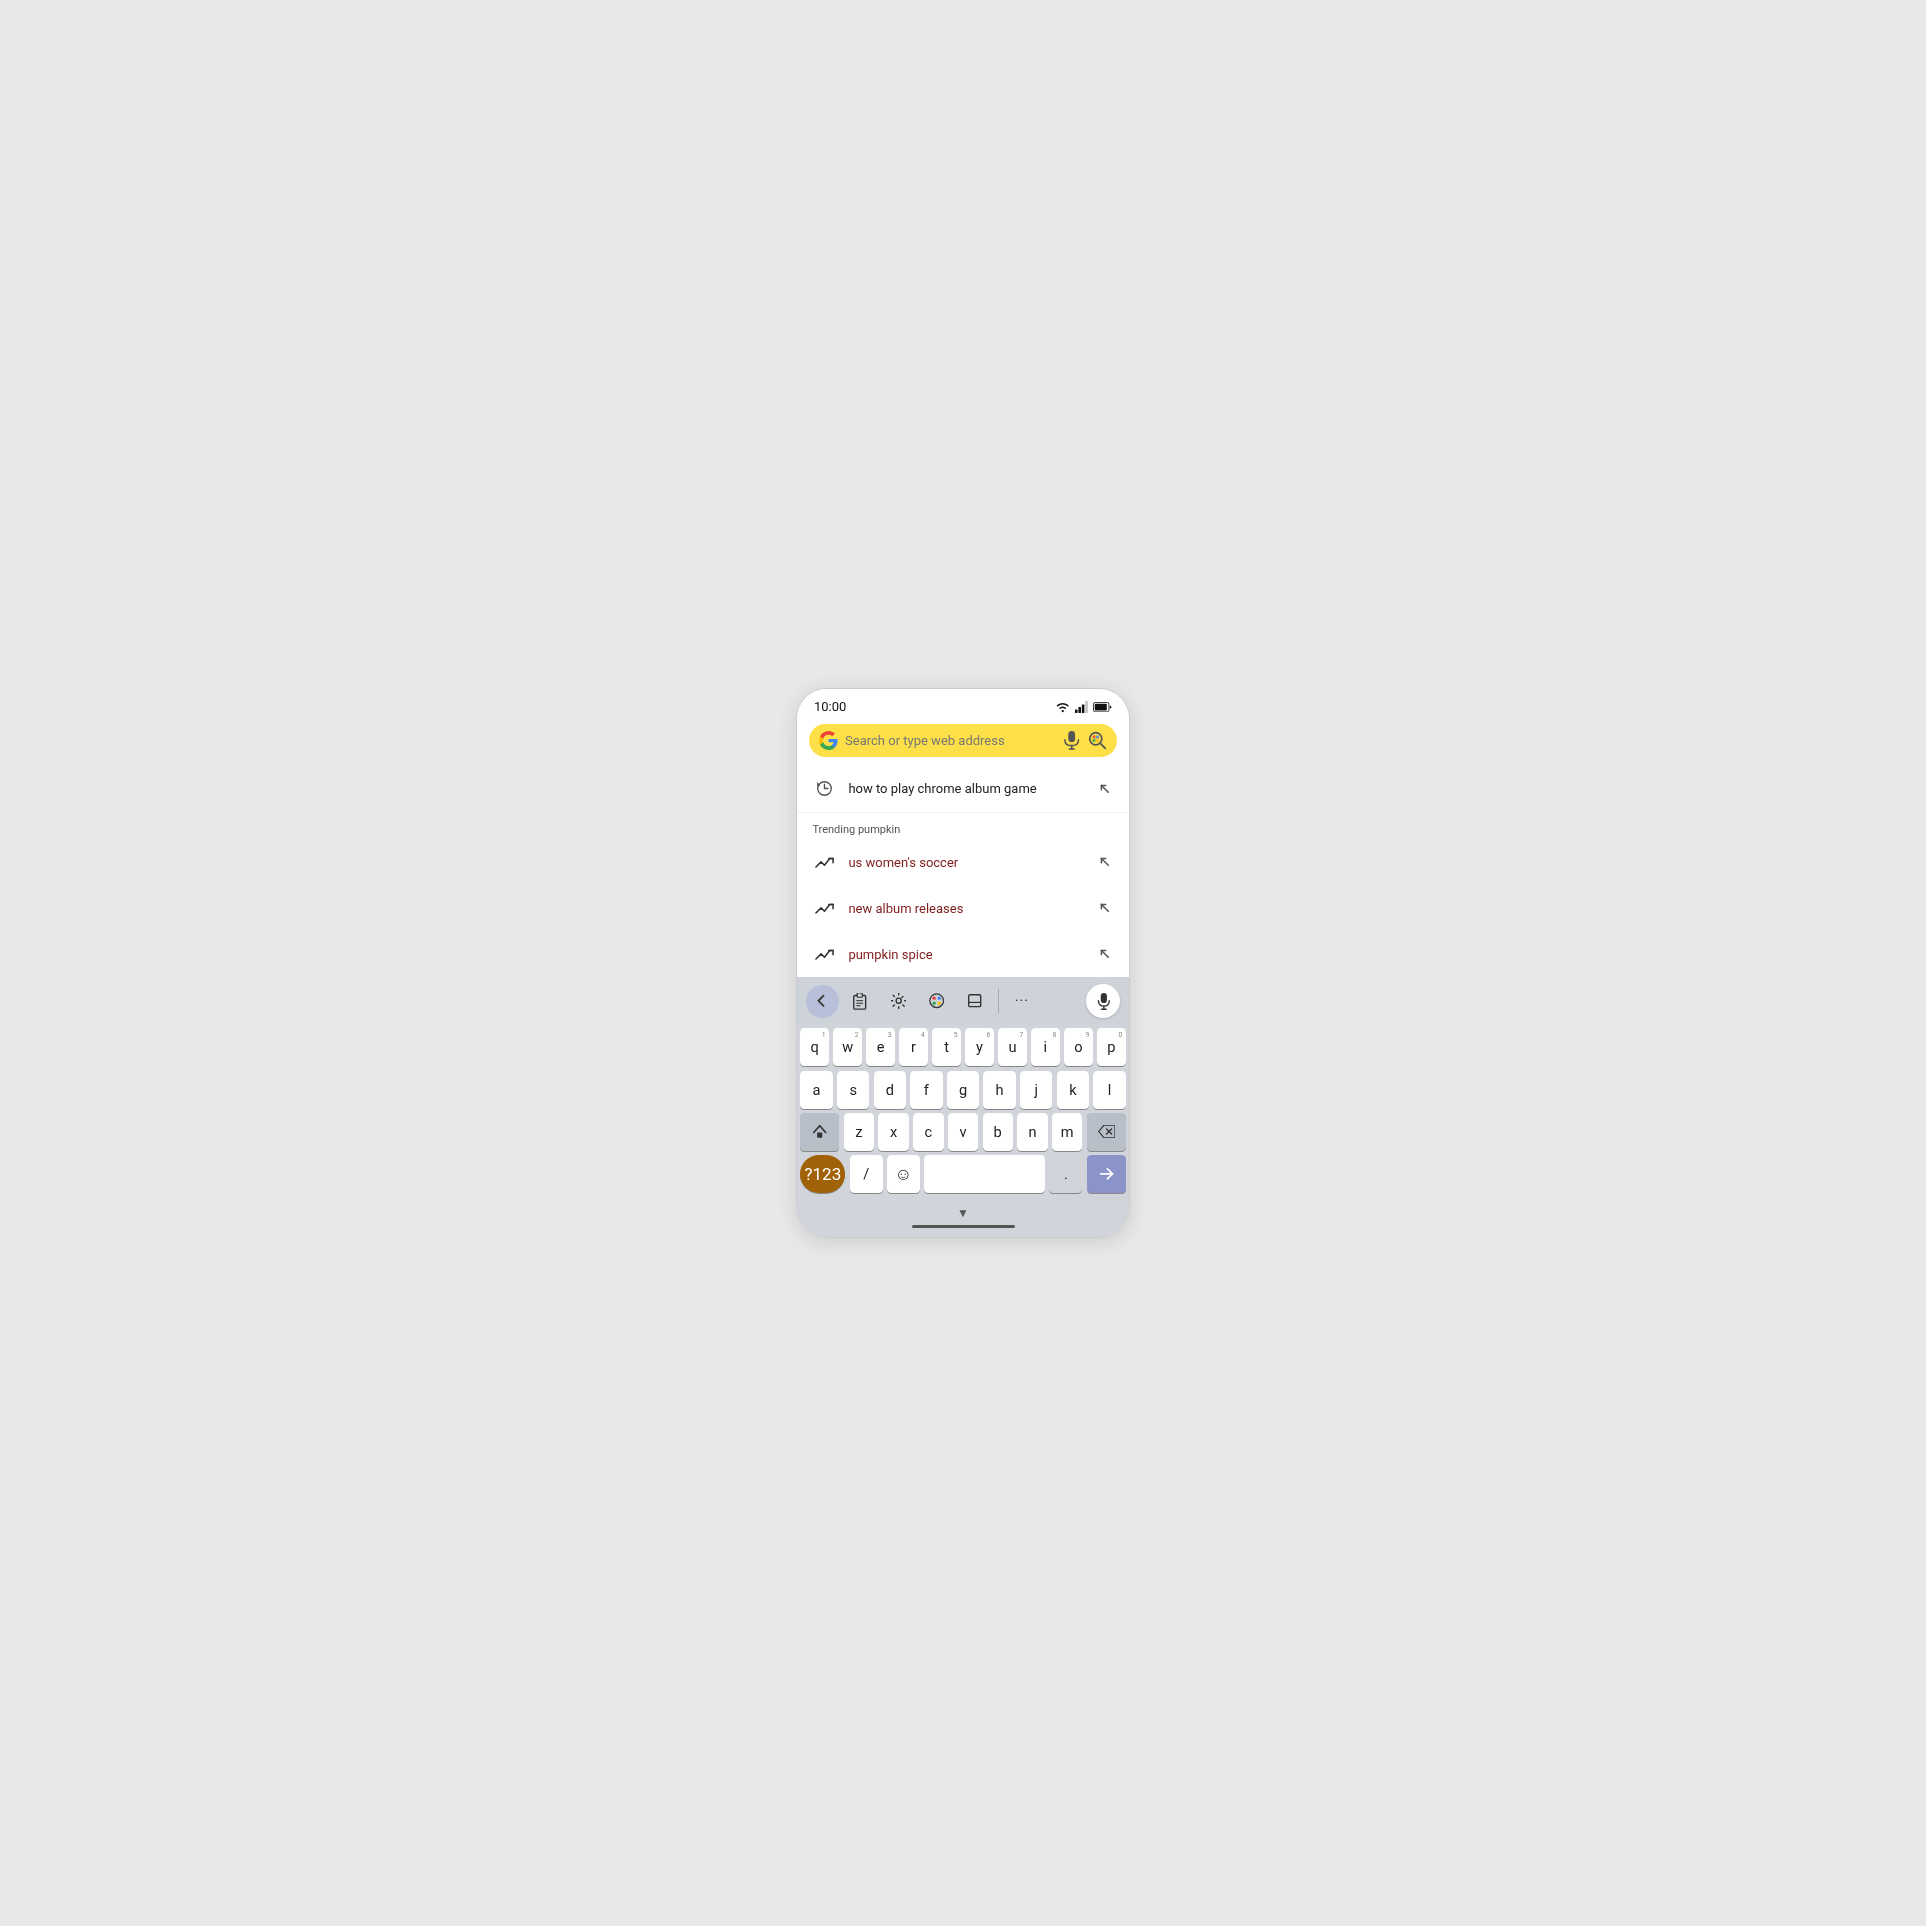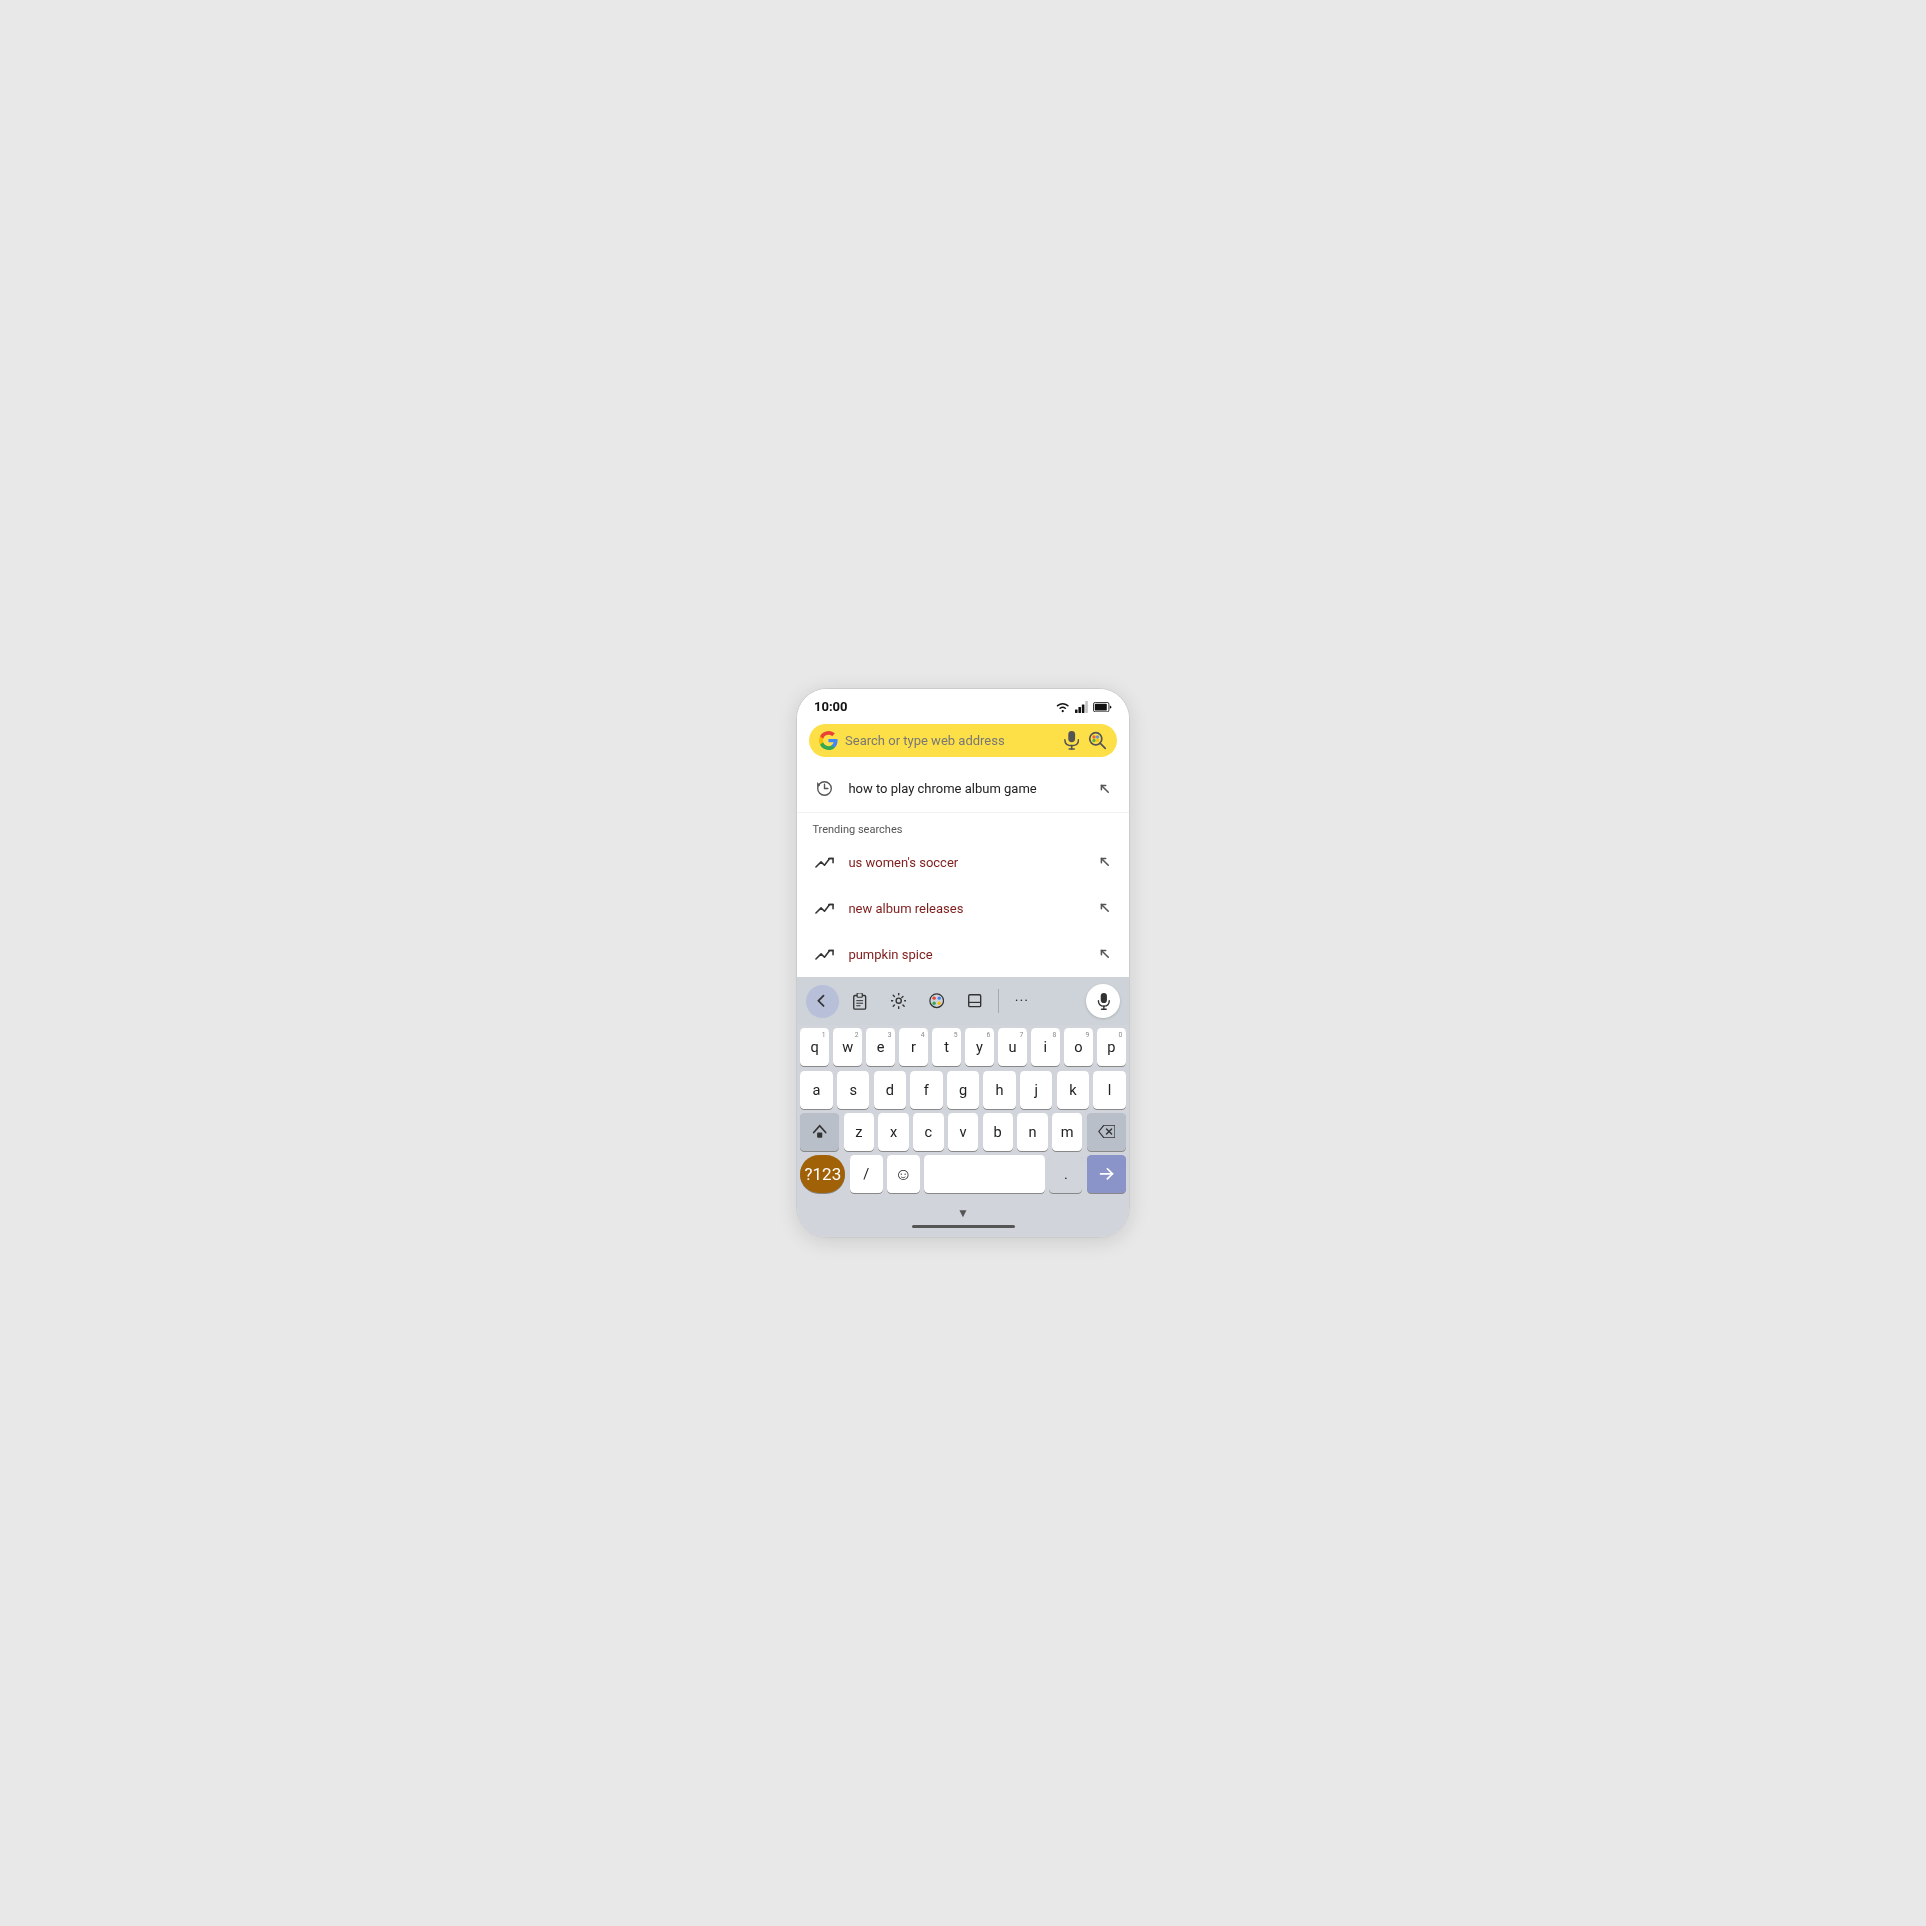--- a/index.html
+++ b/index.html
@@ -24,21 +24,21 @@
     
     .status-bar {
       display: flex;
       justify-content: space-between;
       align-items: center;
       padding: 10.3px 17px 5.1px 17px;
       background: #ffffff;
     }
     .status-time {
       font-size: 13px;
-      font-weight: 700;
+      font-weight: 400;
       color: #111;
     }
     .status-icons {
       display: flex;
       align-items: center;
       gap: 4.3px;
     }
     
     .search-bar-wrap {
       padding: 5.1px 12px 8.6px 12px;
@@ -346,21 +346,21 @@
       </div>
       <span class="history-text">how to play chrome album game</span>
       <div class="arrow-icon">
         <svg width="13.7" height="13.7" viewBox="0 0 16 16" fill="none">
           <polyline points="12,12 4,4" stroke="#555" stroke-width="1.8" stroke-linecap="round"></polyline>
           <polyline points="4,9 4,4 9,4" stroke="#555" stroke-width="1.8" stroke-linecap="round" fill="none"></polyline>
         </svg>
       </div>
     </div>
 
-    <div class="trending-header">Trending searches</div>
+    <div class="trending-header">Trending pumpkin</div>
 
     <div class="trending-item">
       <div class="trending-icon">
         <svg width="19" height="13.7" viewBox="0 0 22 16" fill="none">
           <polyline points="1,14 7,8 11,12 17,4 21,4" stroke="#333" stroke-width="1.8" stroke-linecap="round" stroke-linejoin="round" fill="none"></polyline>
           <polyline points="16,4 21,4 21,9" stroke="#333" stroke-width="1.8" stroke-linecap="round" fill="none"></polyline>
         </svg>
       </div>
       <span class="trending-text">us women's soccer</span>
       <div class="arrow-icon">

